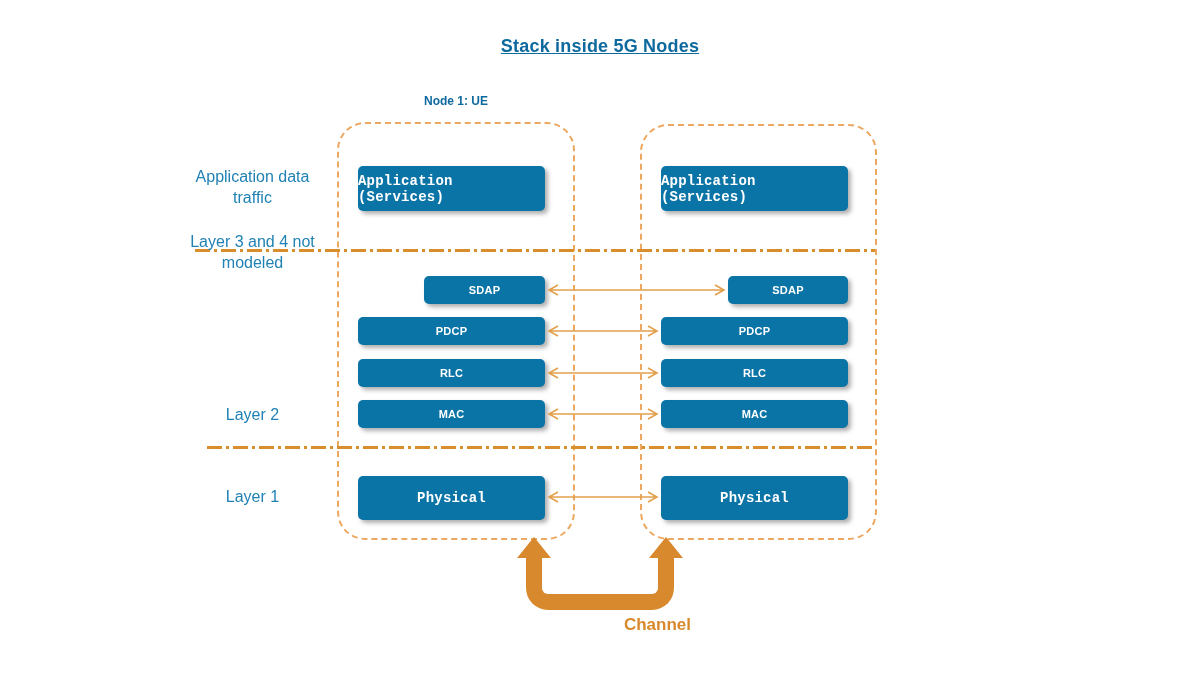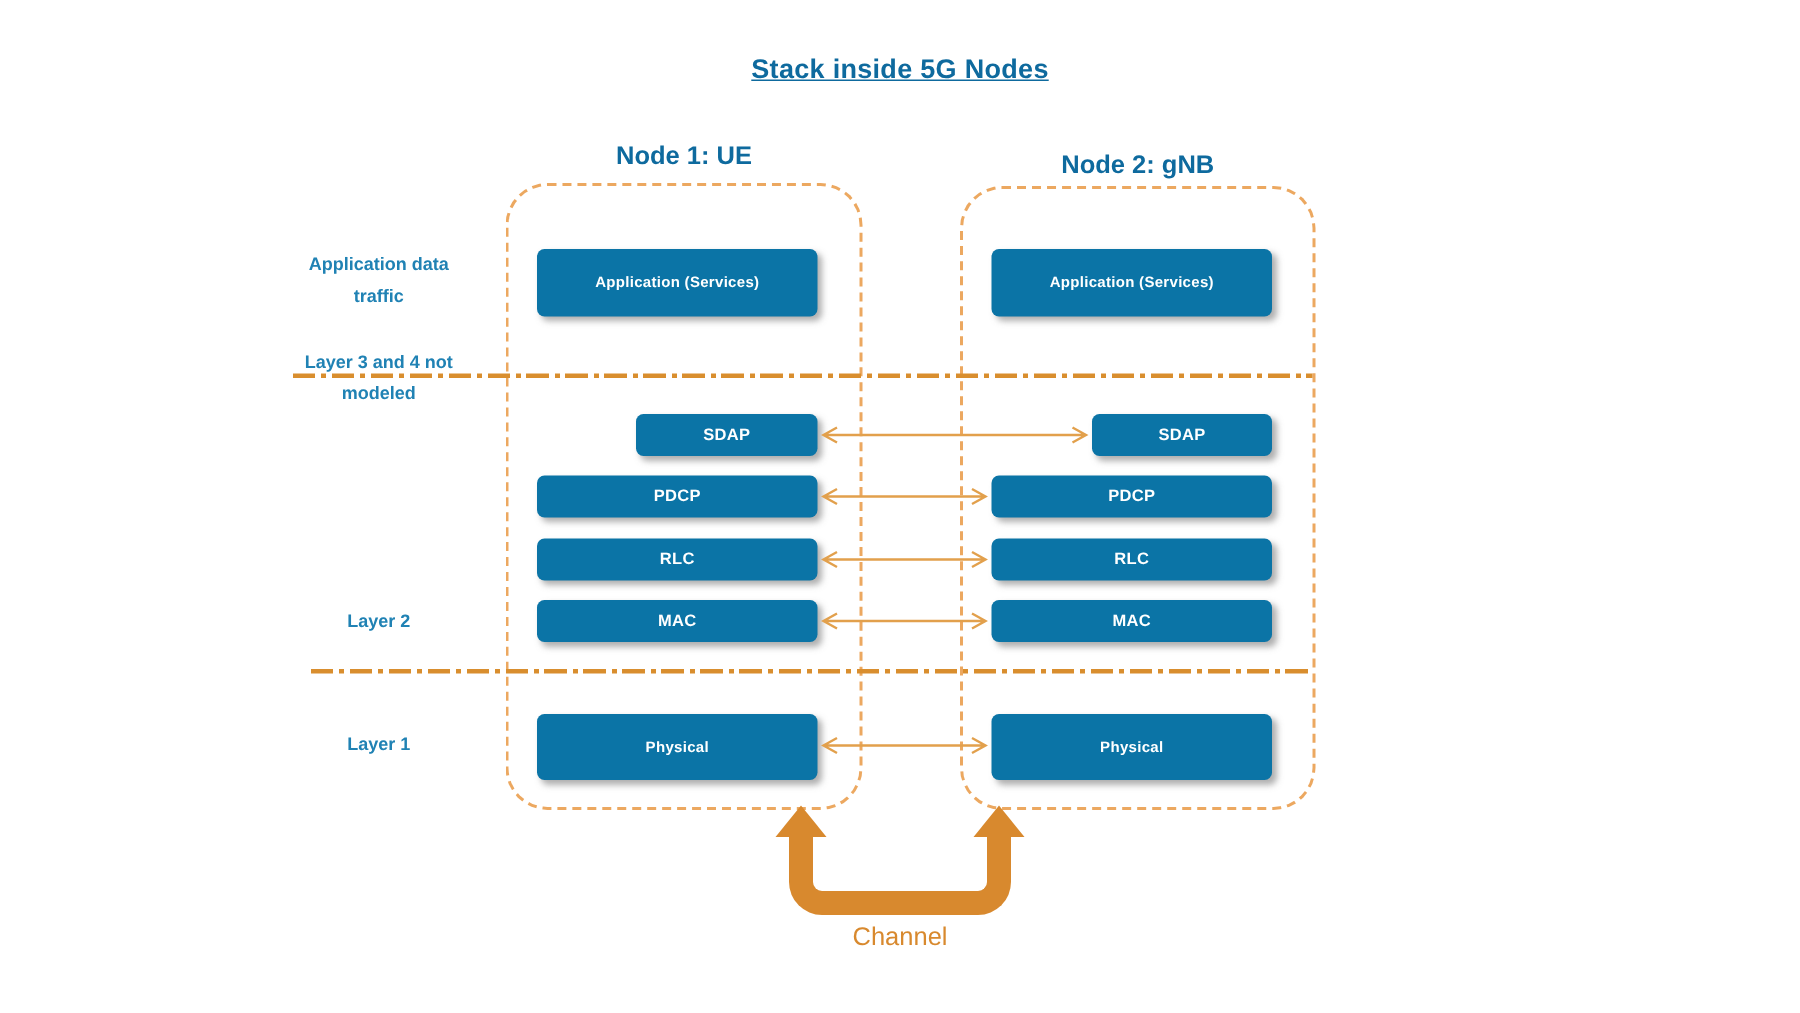--- a/index.html
+++ b/index.html
@@ -18,54 +18,54 @@
     position:relative;overflow:hidden;
   }
   .canvas{position:absolute;inset:0;}
   .title{
     position:absolute;left:0;right:0;top:36px;text-align:center;
     color:var(--heading);font-size:18px;font-weight:bold;text-decoration:underline;
     letter-spacing:0.2px;
   }
   .node-label{
     position:absolute;text-align:center;color:var(--heading);
-    font-size:17px;font-weight:bold;
+    font-size:12px;font-weight:bold;
   }
   #node1-label{left:337px;width:238px;top:94px;}
   #node2-label{left:640px;width:237px;top:100px;}
   .node-box{
     position:absolute;border:2px dashed var(--orange-border);border-radius:28px;
     background:transparent;box-sizing:border-box;
   }
   #node1-box{left:337px;top:122px;width:238px;height:418px;}
   #node2-box{left:640px;top:124px;width:237px;height:416px;}
   .dashdot{
     position:absolute;height:3px;
     background:repeating-linear-gradient(90deg,
       var(--orange-line) 0 15px, transparent 15px 19px,
       var(--orange-line) 19px 22px, transparent 22px 26px);
   }
   #divider-upper{left:195px;top:249px;width:680px;}
   #divider-lower{left:207px;top:446px;width:668px;}
   .side-label{
     position:absolute;left:150px;width:205px;text-align:center;
-    color:var(--side-label);font-size:12px;line-height:21px;white-space:pre-line;font-weight:bold;
+    color:var(--side-label);font-size:16px;line-height:21px;white-space:pre-line;
   }
   #label-app-traffic{top:166px;}
   #label-not-modeled{top:231px;}
   #label-layer2{top:356px;margin-top:48px;}
   #label-layer1{top:486px;text-align:center;}
   .block{
     position:absolute;background:var(--block);color:#ffffff;
     font-weight:bold;border-radius:5px;
     display:flex;align-items:center;justify-content:center;
     box-shadow:3px 3px 4px rgba(110,110,110,0.55);
     font-size:11px;letter-spacing:0.2px;
   }
-  .block.big{font-size:10px;}
+  .block.big{font-size:14px;font-family:Liberation Mono, monospace;}
   
   #n1-app {left:358px;top:166px;width:187px;height:45px;}
   #n1-sdap{left:424px;top:276px;width:121px;height:28px;}
   #n1-pdcp{left:358px;top:317px;width:187px;height:28px;}
   #n1-rlc {left:358px;top:359px;width:187px;height:28px;}
   #n1-mac {left:358px;top:400px;width:187px;height:28px;}
   #n1-phy {left:358px;top:476px;width:187px;height:44px;}
   
   #n2-app {left:661px;top:166px;width:187px;height:45px;}
   #n2-sdap{left:728px;top:276px;width:120px;height:28px;}
@@ -87,33 +87,32 @@
   }
   .channel-arrowhead{
     position:absolute;width:0;height:0;top:537px;
     border-left:17px solid transparent;
     border-right:17px solid transparent;
     border-bottom:21px solid var(--channel);
   }
   #channel-arrowhead-left{left:517px;}
   #channel-arrowhead-right{left:649px;}
   .channel-label{
-    position:absolute;left:525px;width:150px;top:615px;text-align:center;
-    color:var(--channel);font-size:17px;font-weight:normal;
+    position:absolute;left:541px;width:150px;top:615px;text-align:right;
+    color:var(--channel);font-size:17px;font-weight:bold;
   }
 </style>
 </head>
 <body>
 
 <div class="canvas">
 
   <div class="title">Stack inside 5G Nodes</div>
 
   <div class="node-label" id="node1-label">Node 1: UE</div>
-  <div class="node-label" id="node2-label">Node 2: gNB</div>
 
   <div class="node-box" id="node1-box"></div>
   <div class="node-box" id="node2-box"></div>
 
   <div class="dashdot" id="divider-upper"></div>
   <div class="dashdot" id="divider-lower"></div>
 
   <div class="side-label" id="label-app-traffic">Application data
 traffic</div>
   <div class="side-label" id="label-not-modeled">Layer 3 and 4 not

